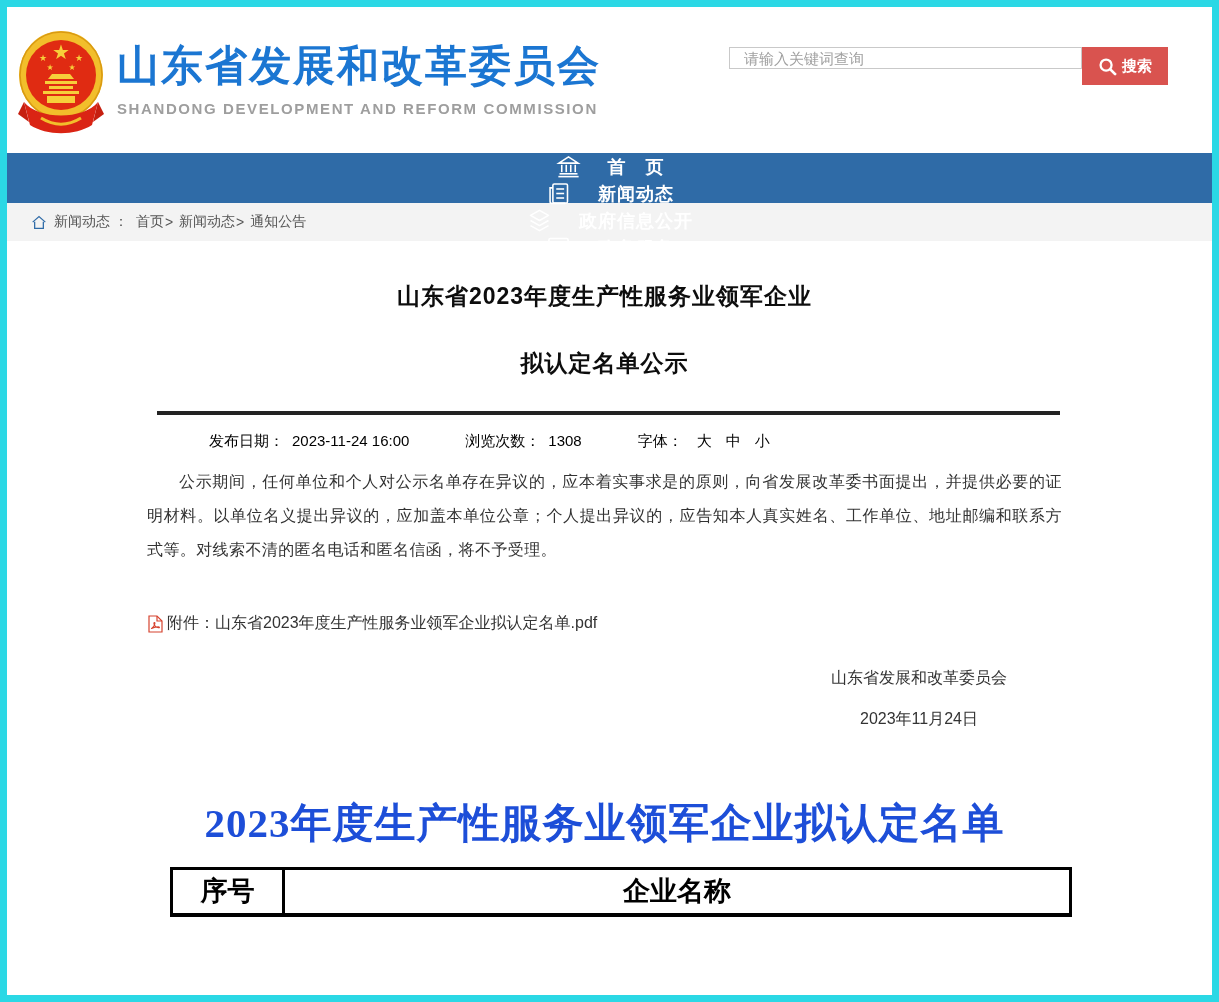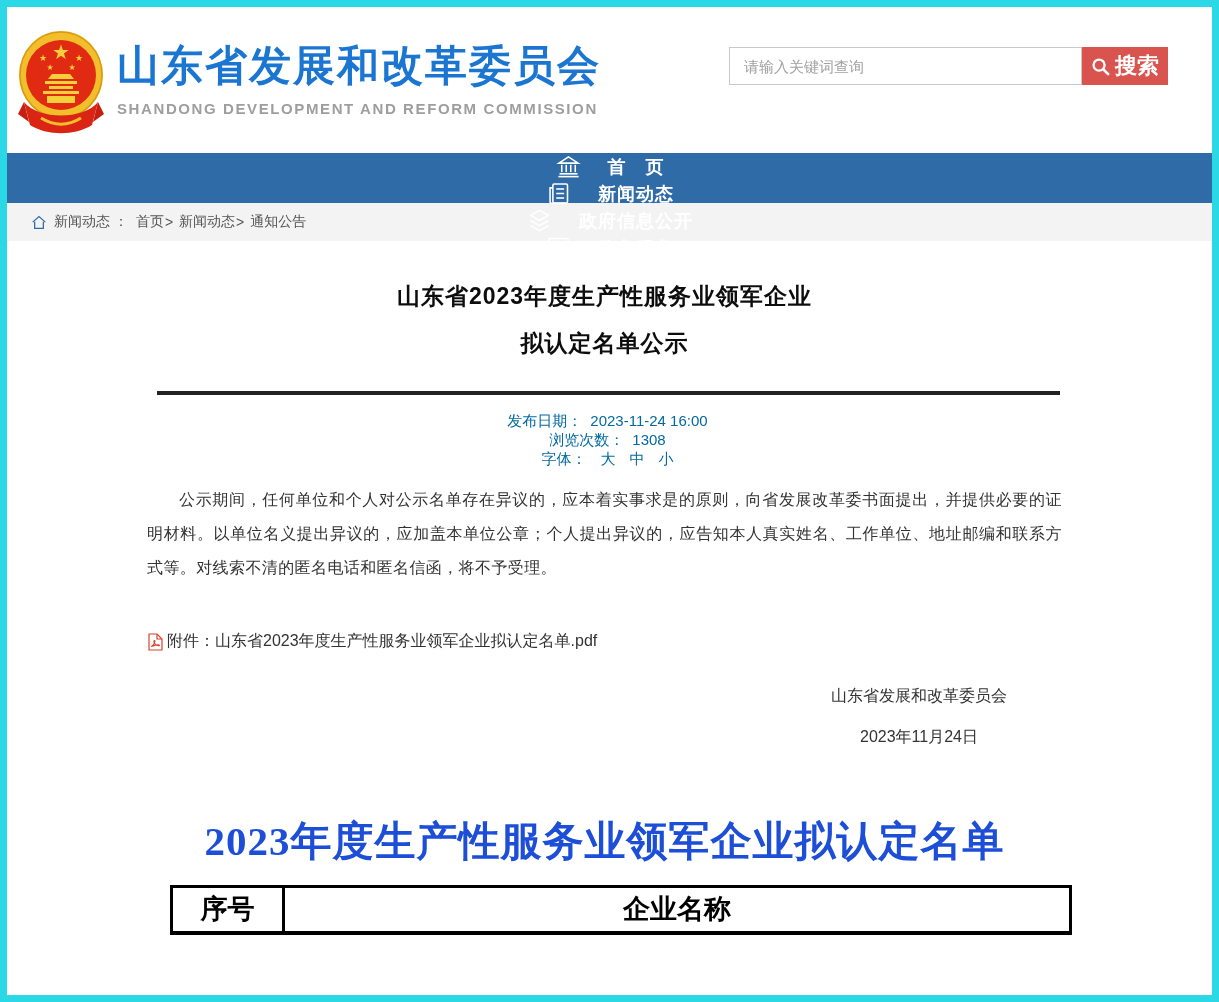--- a/index.html
+++ b/index.html
@@ -10,47 +10,47 @@
   }
   
   .header { height:146px; display:flex; align-items:center; padding:0 16px 0 10px; background:#fff; }
   .emblem { width:88px; height:110px; flex:0 0 auto; margin-top:2px; }
   .titles { margin-left:12px; }
   .title-cn { font-size:42px; font-weight:bold; color:#1b76d2; letter-spacing:2px; line-height:1.1; }
   .title-en { font-size:15px; color:#9e9e9e; letter-spacing:1.6px; margin-top:10px; font-weight:bold; }
   .header-spacer { flex:1; }
   .search { display:flex; align-items:flex-start; margin-right:28px; margin-top:-28px; }
   .search-input {
-    width:353px; height:38px; border:1px solid #c9c9c9; padding:0 14px;
+    width:353px; height:22px; border:1px solid #c9c9c9; padding:0 14px;
     font-size:15px; color:#333; outline:none; font-family:"Liberation Sans",sans-serif;
   }
   .search-input::placeholder { color:#a0a0a0; }
   .search-btn {
     width:86px; height:38px; background:#d9534f; border:none; color:#fff;
     display:flex; align-items:center; justify-content:center; gap:5px;
-    font-size:22px; font-weight:bold; cursor:pointer; font-family:"Liberation Sans",sans-serif;
+    font-size:15px; font-weight:bold; cursor:pointer; font-family:"Liberation Sans",sans-serif;
   }
   
   .nav { height:50px; background:#2f6ba7; display:flex; align-items:center; justify-content:space-around; padding:0 34px;flex-direction:column; }
   .nav-item { display:flex; align-items:center; gap:26px; color:#fff; cursor:pointer; }
   .nav-item .nav-label { font-size:18px; font-weight:bold; letter-spacing:1px; }
   .nav-icon { width:27px; height:27px; display:block; }
   
   .breadcrumb { height:38px; background:#f3f3f3; display:flex; align-items:center; padding:0 24px; font-size:14px; color:#555; }
   .breadcrumb .crumb { color:#555; cursor:pointer; }
   .breadcrumb .sep { margin:0 6px 0 1px; }
   .bc-home-icon { width:16px; height:15px; margin-right:7px; }
   .bc-prefix { margin-right:8px; }
   
   .main { padding:0 150px 0 140px; background:#fff; }
   .art-title { text-align:center; font-size:23px; font-weight:bold; color:#0d0d0d; letter-spacing:1px; }
   .art-title.l1 { margin-top:40px; }
-  .art-title.l2 { margin-top:16px; }
+  .art-title.l2 { margin-top:36px; }
   .divider { height:4px; background:#232323; margin:32px 2px 0 10px; }
-  .meta { margin-top:17px; font-size:15px; color:#0369a1; display:flex; align-items:center; padding-left:62px;flex-direction:column; }
+  .meta { margin-top:17px; font-size:15px; color:#000000; display:flex; align-items:center; padding-left:62px; }
   .meta .grp { margin-right:56px; display:flex; gap:8px; }
   .meta .grp.views { margin-right:56px;text-align:right; }
   .meta .fsize { margin-left:6px; cursor:pointer; }
   .meta .fsize:first-of-type { margin-left:10px; }
   .body-text p {
     font-size:16px; color:#333; line-height:34px; text-indent:2em;
     text-align:justify; margin-top:14px; letter-spacing:0.4px;
   }
   .body-text p + p { margin-top:20px; }
   .attachment { margin-top:46px; font-size:16px; color:#333; display:flex; align-items:center; }

